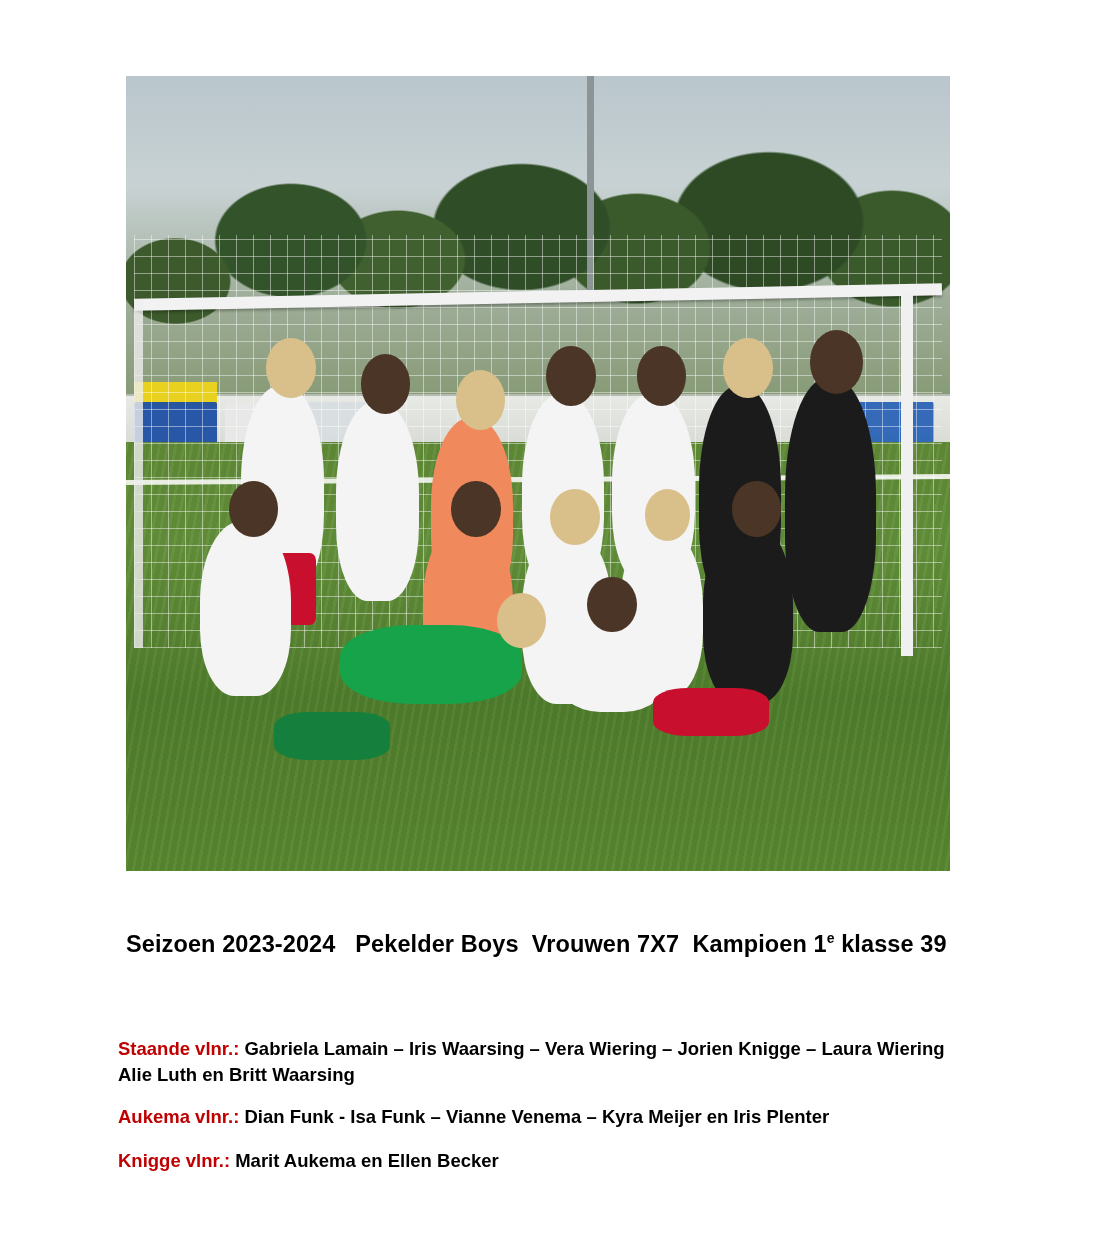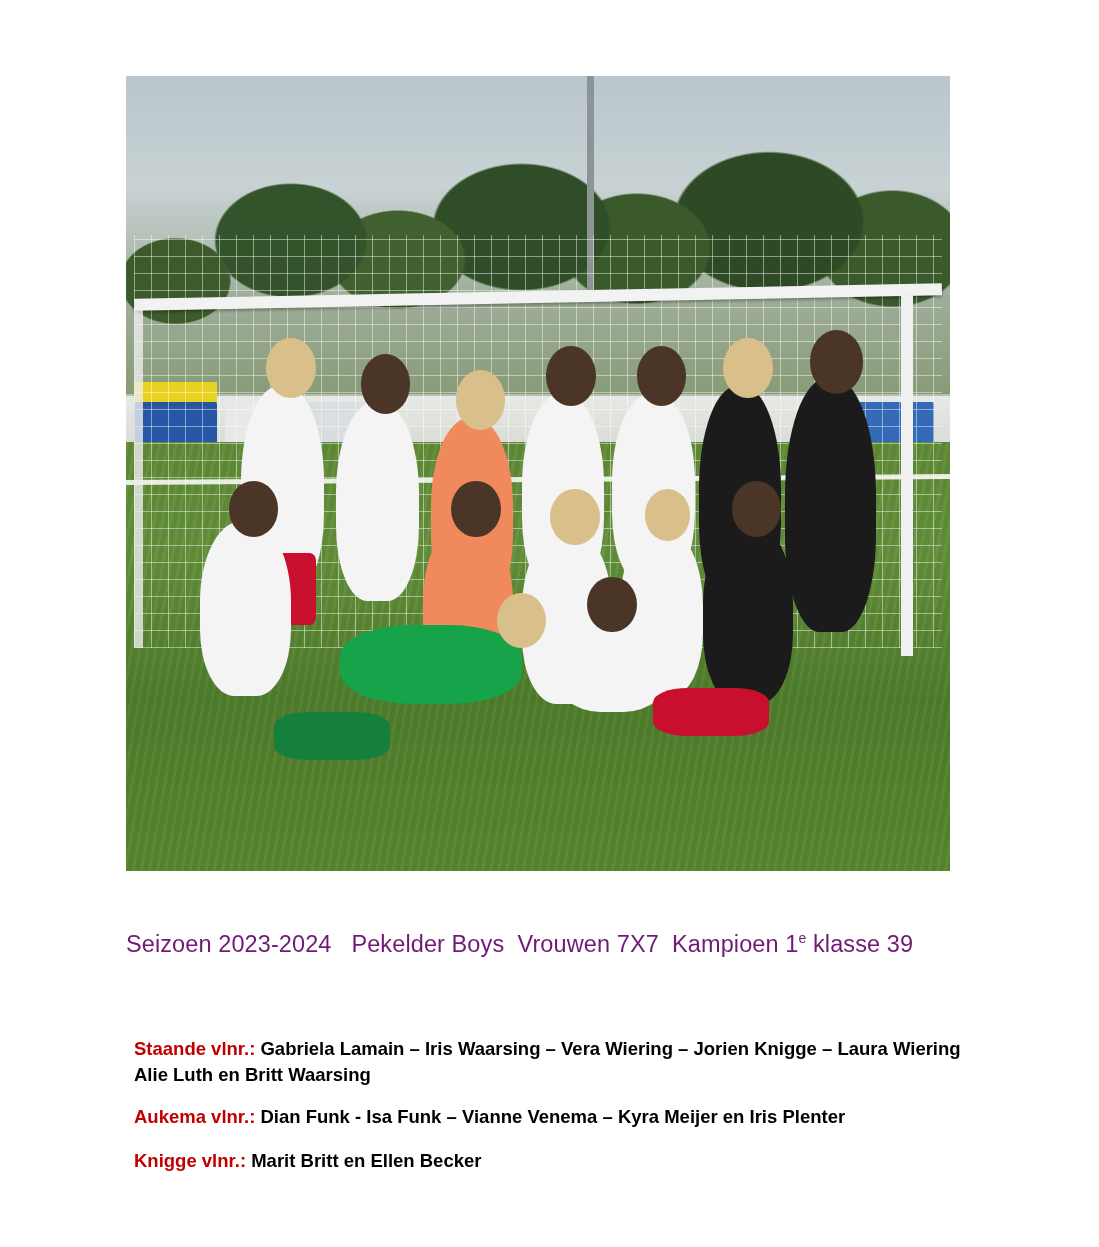--- a/index.html
+++ b/index.html
@@ -149,32 +149,32 @@
 
   
   .caption-block {
     position: absolute;
     left: 126px;
     top: 930px;
     width: 900px;
   }
   .title {
     font-size: 23.5px;
-    font-weight: normal;
-    color: #701a75;
+    font-weight: bold;
+    color: #000000;
     letter-spacing: .1px;
     white-space: pre;
   }
   .title sup {
     font-size: 14px;
     vertical-align: super;
   }
   .rows {
     position: absolute;
-    left: 134px;
+    left: 118px;
     top: 1036px;
     width: 930px;
   }
   .row {
     font-size: 18.5px;
     line-height: 26px;
     margin-bottom: 18px;
     color: #000000;
     font-weight: bold;
   }
@@ -268,18 +268,18 @@
     <div class="row first">
       <span class="lbl">Staande vlnr.:</span><span class="names"> Gabriela Lamain – Iris Waarsing – Vera Wiering – Jorien Knigge – Laura Wiering</span>
       <span class="names line2">Alie Luth en Britt Waarsing</span>
     </div>
 
     <div class="row">
       <span class="lbl">Aukema vlnr.:</span><span class="names"> Dian Funk - Isa Funk – Vianne Venema – Kyra Meijer en Iris Plenter</span>
     </div>
 
     <div class="row">
-      <span class="lbl">Knigge vlnr.:</span><span class="names"> Marit Britt en Ellen Becker</span>
+      <span class="lbl">Knigge vlnr.:</span><span class="names"> Marit Aukema en Ellen Becker</span>
     </div>
 
   </div>
 
 </div>
 
 </body></html>

